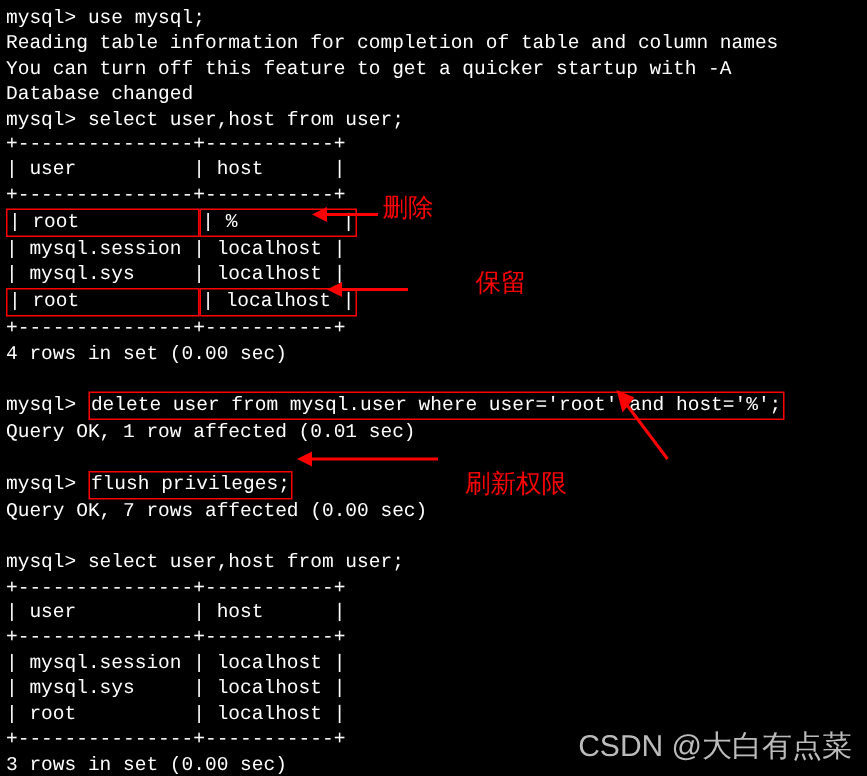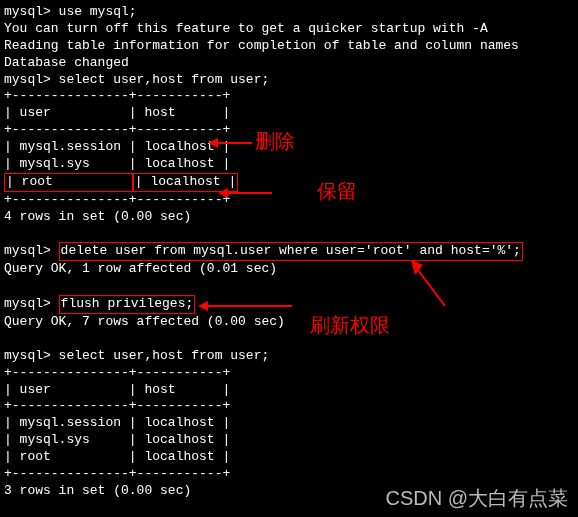--- a/index.html
+++ b/index.html
@@ -18,21 +18,21 @@
   .line { white-space: pre; }
   .redbox {
     border: 1px solid #ff0000;
     display: inline-block;
     padding: 0 1px;
   }
   .annotation {
     position: absolute;
     color: #ff0000;
     font-family: "Microsoft YaHei", sans-serif;
-    font-size: 20px;
+    font-size: 17px;
     pointer-events: none;
   }
   .arrow {
     position: absolute;
     pointer-events: none;
   }
   .arrow line, .arrow polyline { stroke: #ff0000; stroke-width: 2; fill: none; }
   .arrow polygon { fill: #ff0000; }
   .watermark {
     position: absolute;
@@ -41,28 +41,29 @@
     color: #bbb;
     font-family: "Microsoft YaHei", sans-serif;
     font-size: 20px;
   }
 </style>
 </head>
 <body>
 
 <div>
 <div class="line">mysql&gt; use mysql;</div>
+<div class="line">Reading table information for completion of table and column names</div>
 <div class="line">You can turn off this feature to get a quicker startup with -A</div>
-<div class="line">Reading table information for completion of table and column names</div>
 <div class="line"></div>
 <div class="line">Database changed</div>
 <div class="line">mysql&gt; select user,host from user;</div>
 <div class="line">+---------------+-----------+</div>
 <div class="line">| user          | host      |</div>
 <div class="line">+---------------+-----------+</div>
+<div class="line"><span class="redbox">| root          </span><span class="redbox">| %         |</span></div>
 <div class="line">| mysql.session | localhost |</div>
 <div class="line">| mysql.sys     | localhost |</div>
 <div class="line"><span class="redbox">| root          </span><span class="redbox">| localhost |</span></div>
 <div class="line">+---------------+-----------+</div>
 <div class="line">4 rows in set (0.00 sec)</div>
 <div class="line">&nbsp;</div>
 <div class="line"><span>mysql&gt; </span><span class="redbox">delete user from mysql.user where user='root' and host='%';</span></div>
 <div class="line">Query OK, 1 row affected (0.01 sec)</div>
 <div class="line">&nbsp;</div>
 <div class="line"><span>mysql&gt; </span><span class="redbox">flush privileges;</span></div>

